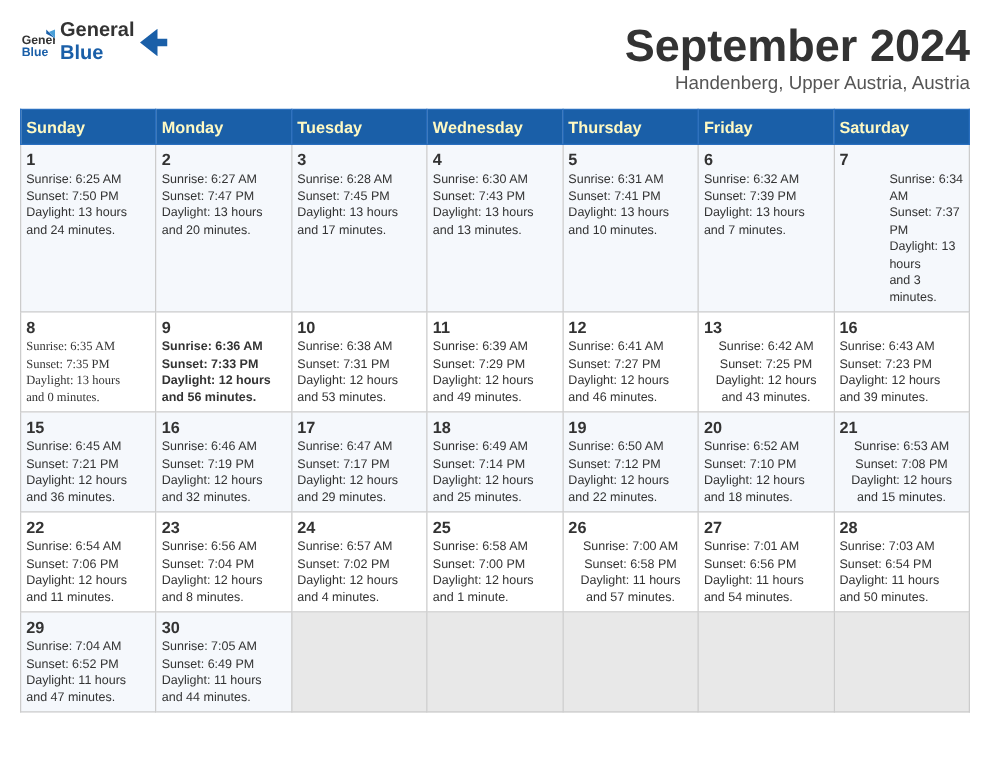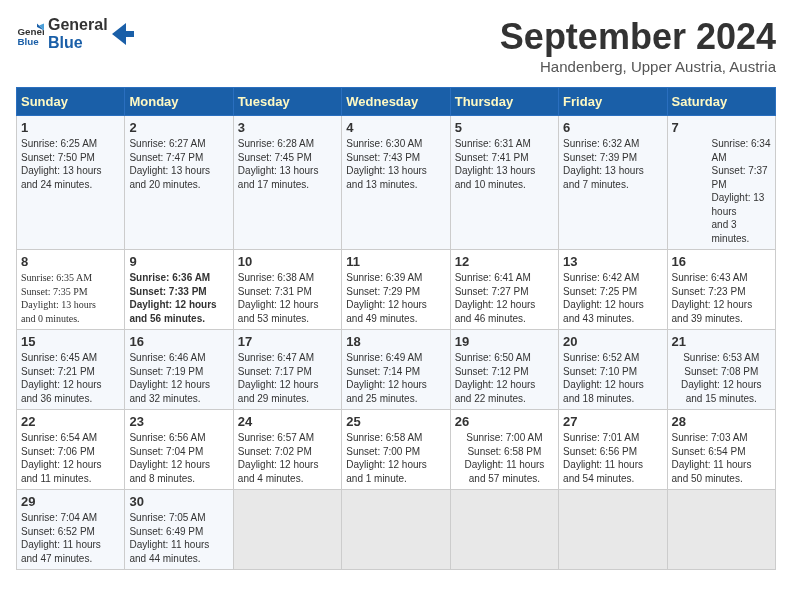--- a/index.html
+++ b/index.html
@@ -199,21 +199,21 @@
         </td>
         <td>
           <span class="day-num">12</span>
           <div class="cell-text" style="white-space: pre-line;">Sunrise: 6:41 AM
 Sunset: 7:27 PM
 Daylight: 12 hours
 and 46 minutes.</div>
         </td>
         <td>
           <span class="day-num">13</span>
-          <div class="cell-text" style="white-space: pre-line;">Sunrise: 6:42 AM
+          <div class="cell-text" style="white-space: pre-line; text-align: center;">Sunrise: 6:42 AM
 Sunset: 7:25 PM
 Daylight: 12 hours
 and 43 minutes.</div>
         </td>
         <td>
           <span class="day-num">16</span>
           <div class="cell-text" style="white-space: pre-line;">Sunrise: 6:43 AM
 Sunset: 7:23 PM
 Daylight: 12 hours
 and 39 minutes.</div>

